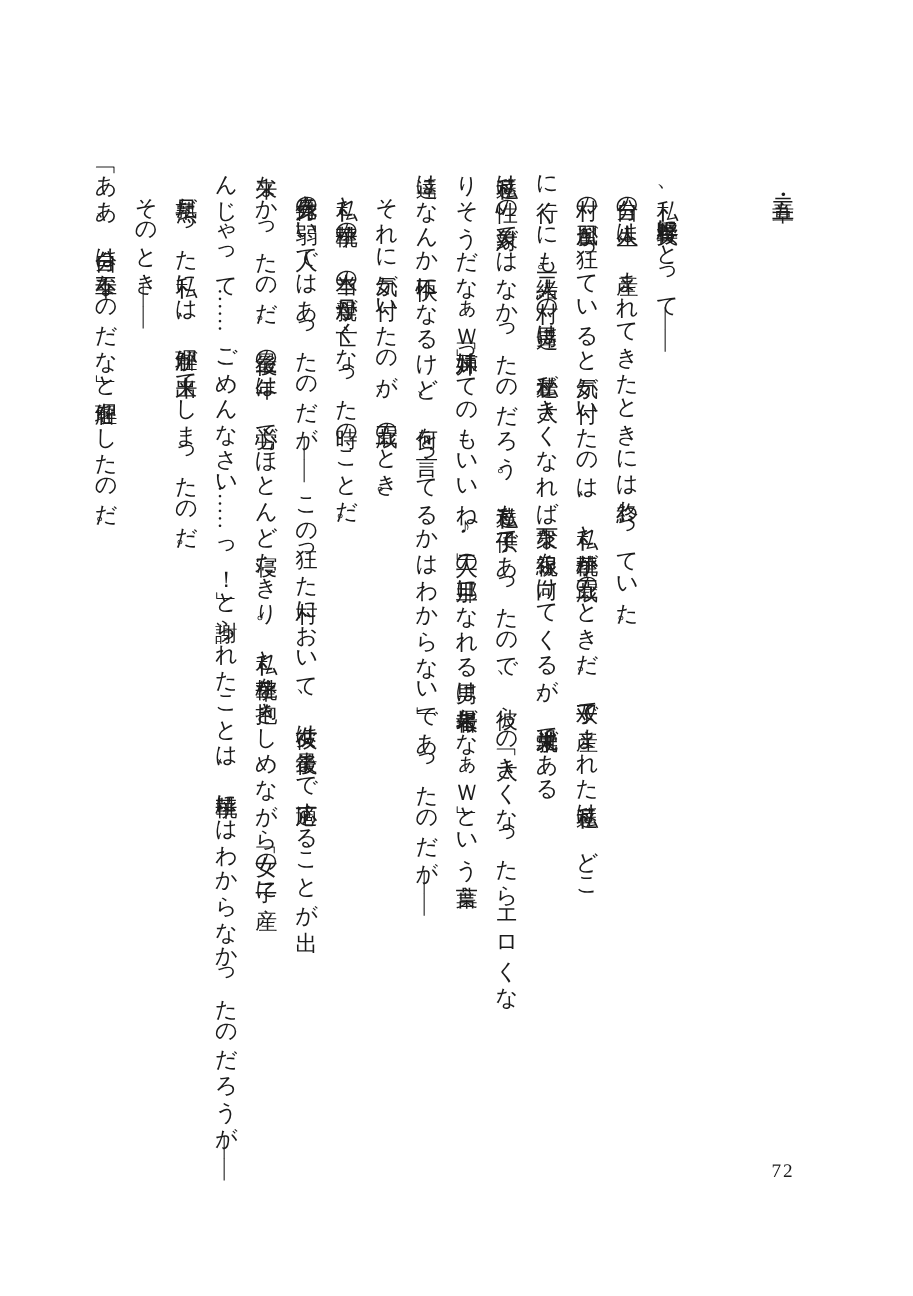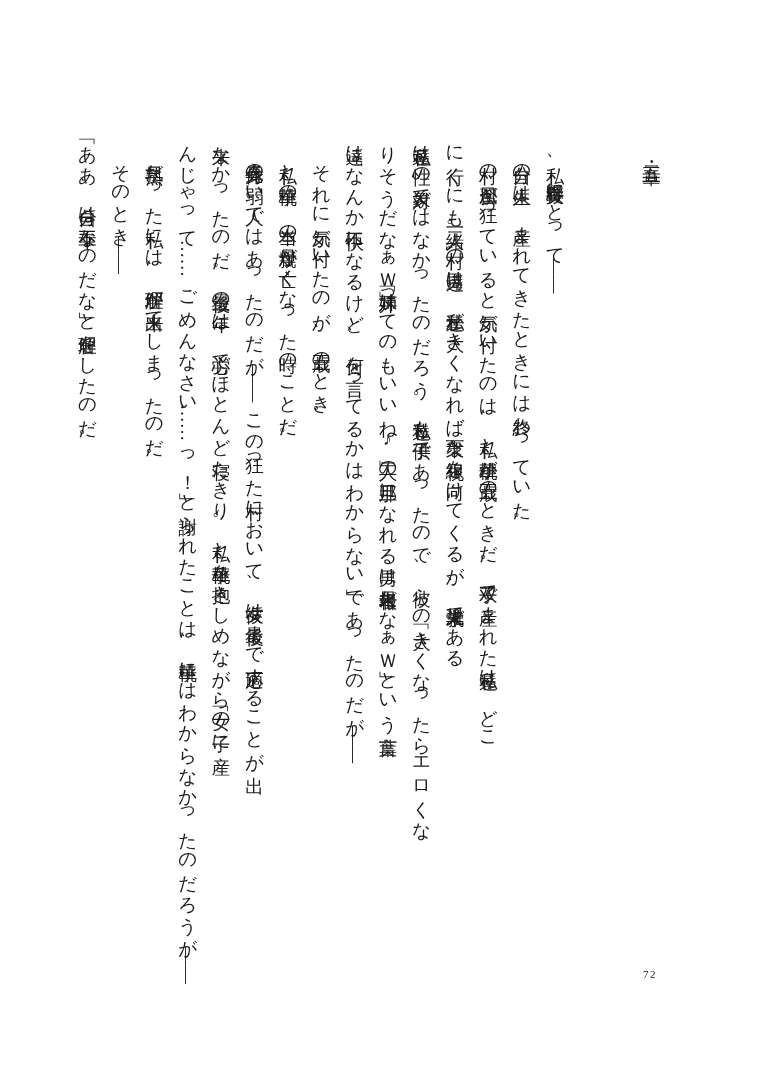--- a/index.html
+++ b/index.html
@@ -45,21 +45,21 @@
     margin: 0;
     padding: 0;
     line-height: 33.4px;
     white-space: nowrap;      
   }
 
   .page-number {
     position: absolute;
     left: 643px;
     top: 968px;
-    font-size: 11px;
+    font-size: 16px;
     letter-spacing: 1.5px;
     color: #1b1b1b;
   }
 </style>
 </head>
 <body style="background: rgb(255, 255, 255);">
 
 <main class="page" style="background: rgb(255, 255, 255); color: rgb(27, 27, 27);">
   <section class="text-block">
     <h2 class="chapter-heading">二・五章</h2>

